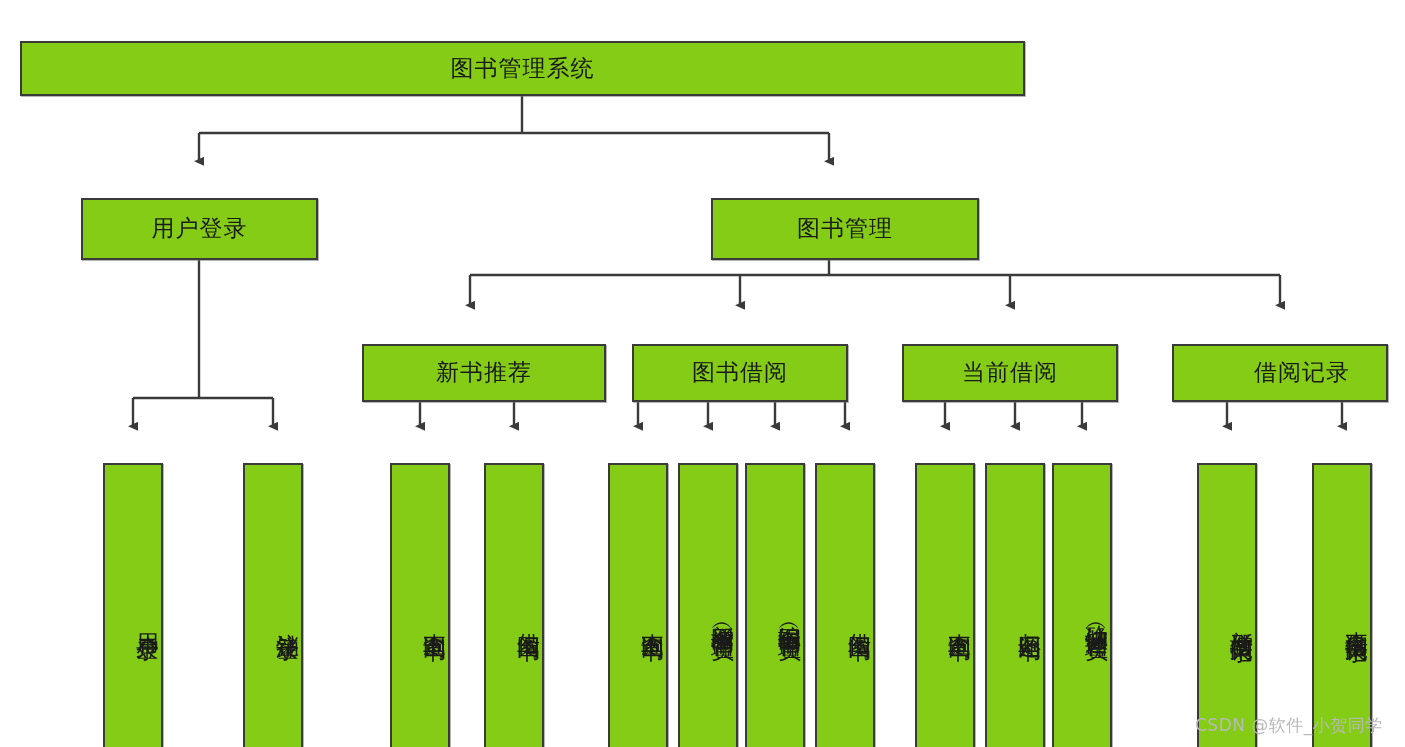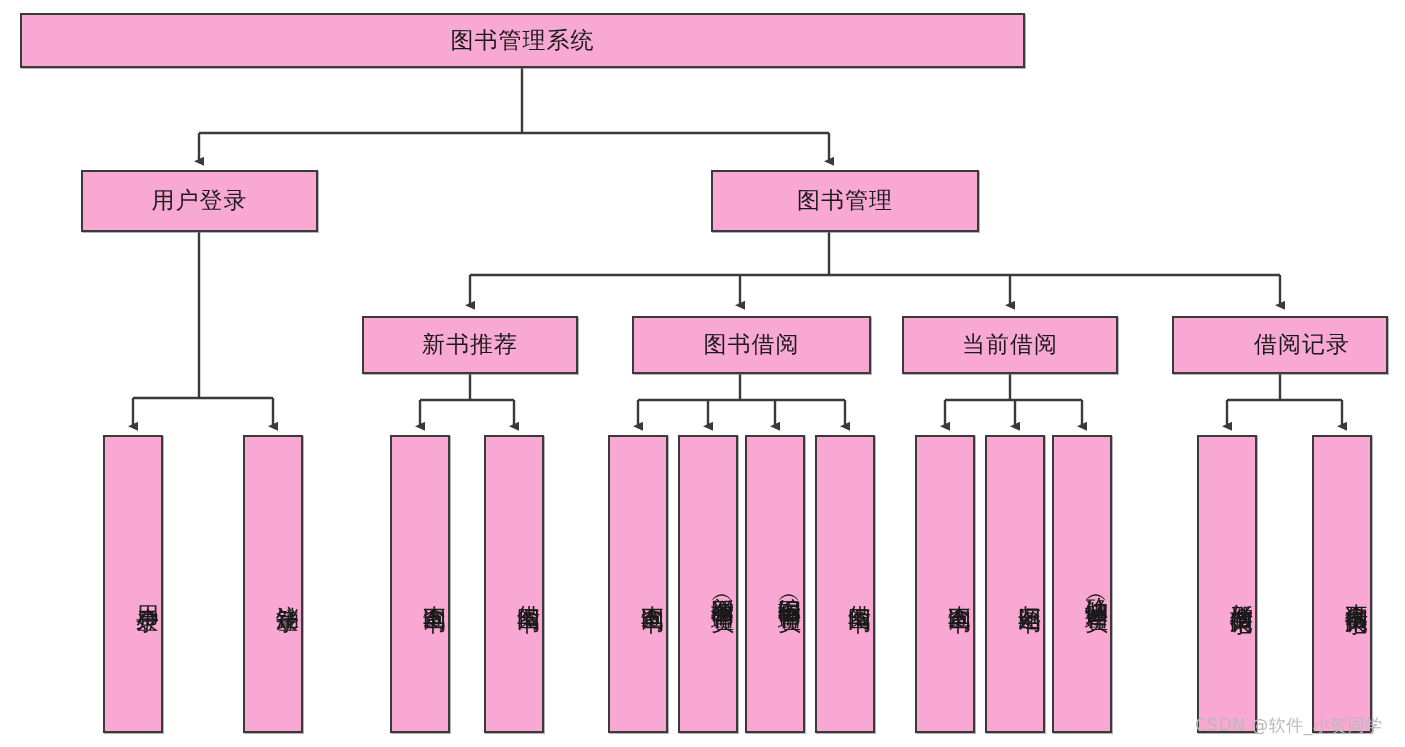--- a/index.html
+++ b/index.html
@@ -20,27 +20,28 @@
   svg.wires {
     position: absolute;
     left: 0;
     top: 0;
     width: 1405px;
     height: 747px;
   }
   .node {
     position: absolute;
     box-sizing: border-box;
-    background: #f9a8d4;
+    background: #84cc16;
     border: 2px solid #3a3a3a;
     box-shadow: 1px 1px 0 0 rgba(120,120,120,0.55);
     display: flex;
     align-items: center;
     justify-content: center;
     color: #1a1a1a;
+    margin-top: 28px;
   }
   .node.horiz {
     font-size: 23px;
     letter-spacing: 1px;
     line-height: 1.1;
   }
   .node.vert {
     writing-mode: vertical-rl;
     text-orientation: upright;
     font-size: 23px;
@@ -119,24 +120,24 @@
     <span>图书管理系统</span>
   </div>
 
   <div class="node horiz" id="l2-0" style="left: 81px; top: 170px; width: 237px; height: 62px;">
     <span>用户登录</span>
   </div>
   <div class="node horiz" id="l2-1" style="left: 711px; top: 170px; width: 268px; height: 62px;">
     <span>图书管理</span>
   </div>
 
-  <div class="node horiz" id="l3-0" style="left: 362px; top: 316px; width: 216px; height: 58px;">
+  <div class="node horiz" id="l3-0" style="left: 362px; top: 316px; width: 244px; height: 58px;">
     <span>新书推荐</span>
   </div>
-  <div class="node horiz" id="l3-1" style="left: 632px; top: 316px; width: 239px; height: 58px;">
+  <div class="node horiz" id="l3-1" style="left: 632px; top: 316px; width: 216px; height: 58px;">
     <span>图书借阅</span>
   </div>
   <div class="node horiz" id="l3-2" style="left: 902px; top: 316px; width: 216px; height: 58px;">
     <span>当前借阅</span>
   </div>
   <div class="node horiz" id="l3-3" style="left: 1172px; top: 316px; width: 216px; height: 58px; padding-left: 44px;">
     <span>借阅记录</span>
   </div>
 
   <div class="node vert" id="lf-0" style="left: 103px; top: 435px; width: 60px; height: 298px;">

